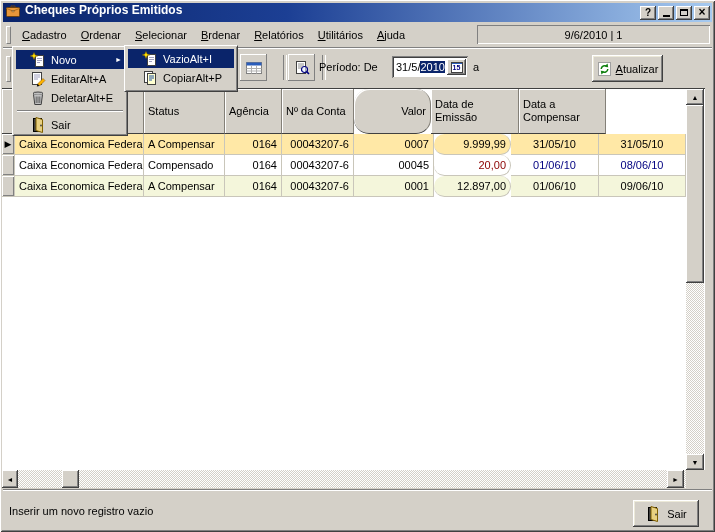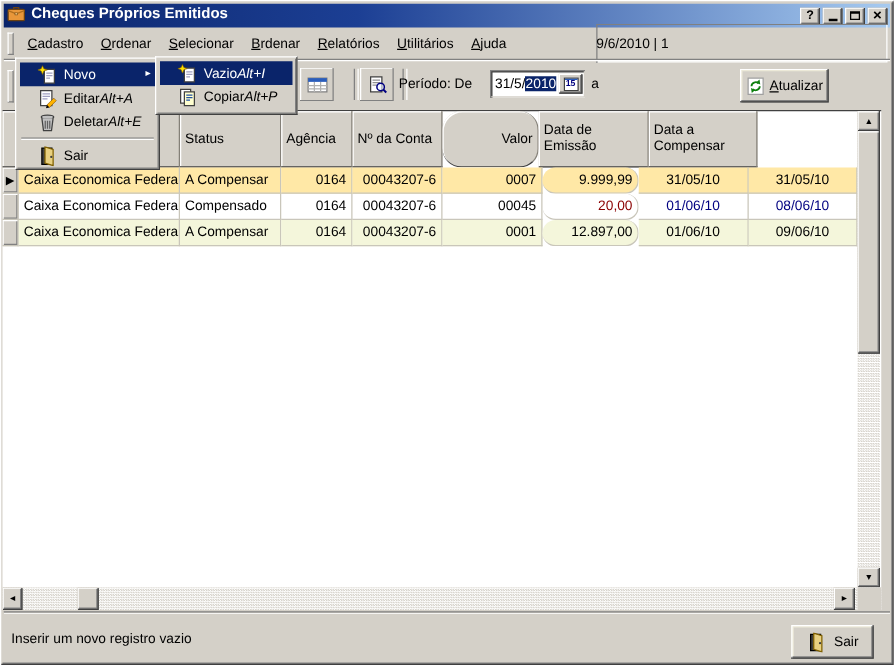--- a/index.html
+++ b/index.html
@@ -16,23 +16,23 @@
     box-shadow:inset -1px -1px 0 #404040,inset 1px 1px 0 #fff,inset -2px -2px 0 #808080;
     display:flex;align-items:center;justify-content:center;font-size:10px;font-weight:bold;color:#000;line-height:1;}
   .glyph-min{width:7px;height:2px;background:#000;margin-top:7px;}
   .glyph-max{width:8px;height:7px;border:1px solid #000;border-top-width:2px;box-sizing:border-box;}
   .glyph-close{font-size:12px;margin-top:-2px;}
   
   .menubar{position:absolute;left:3px;top:22px;width:709px;height:25px;display:flex;align-items:center;}
   .grip{width:3px;height:16px;margin:0 4px 0 3px;border:1px solid;border-color:#fff #808080 #808080 #fff;flex:none;}
   .menu-top-item{padding:3px 7px;white-space:nowrap;}
   .u{text-decoration:underline;}
-  .info-panel{margin-left:auto;margin-right:2px;width:233px;height:31px;
+  .info-panel{margin-left:auto;margin-right:2px;width:233px;height:19px;
     box-shadow:inset 1px 1px 0 #808080,inset -1px -1px 0 #fff;
-    display:flex;align-items:center;justify-content:flex-start;}
+    display:flex;align-items:center;justify-content:center;}
   
   .toolbar{position:absolute;left:3px;top:47px;width:709px;height:41px;border-top:1px solid #808080;box-shadow:inset 0 1px 0 #fff;box-sizing:border-box;}
   .tool-grip{position:absolute;left:3px;top:8px;width:3px;height:24px;border:1px solid;border-color:#fff #808080 #808080 #fff;}
   .tool-btn{position:absolute;width:27px;height:27px;top:6px;display:flex;align-items:center;justify-content:center;
     box-shadow:inset -1px -1px 0 #808080,inset 1px 1px 0 #fff;}
   .tool-sep{position:absolute;top:7px;width:2px;height:25px;border-left:1px solid #808080;border-right:1px solid #fff;}
   .tool-label{position:absolute;top:13px;white-space:nowrap;}
   .datefield{position:absolute;top:8px;width:76px;height:22px;background:#fff;box-sizing:border-box;
     box-shadow:inset 1px 1px 0 #808080,inset -1px -1px 0 #d4d0c8,inset 2px 2px 0 #404040;
     display:flex;align-items:center;padding:2px 2px 2px 4px;}
@@ -91,21 +91,21 @@
     box-shadow:inset -1px -1px 0 #404040,inset 1px 1px 0 #fff,inset -2px -2px 0 #808080,inset 2px 2px 0 #ece9d8;
     display:flex;align-items:center;justify-content:center;gap:6px;}
   
   .popup{position:absolute;background:#d4d0c8;border:1px solid;border-color:#fff #404040 #404040 #fff;
     box-shadow:inset 1px 1px 0 #d4d0c8,inset -1px -1px 0 #808080;padding:3px;box-sizing:border-box;z-index:20;}
   .menu-popup{left:12px;top:46px;width:116px;height:90px;}
   .submenu-popup{left:124px;top:45px;width:114px;height:47px;z-index:21;}
   .menu-row{height:19px;display:flex;align-items:center;position:relative;padding:0 14px;}
   .menu-row .micon{width:16px;height:16px;margin-right:5px;flex:none;display:flex;align-items:center;justify-content:center;}
   .menu-row .mlabel{flex:1;white-space:nowrap;}
-  .menu-row .mshort{width:38px;text-align:left;flex:none;font-style:italic;}
+  .menu-row .mshort{width:38px;text-align:left;flex:none;}
   .menu-row.hl{background:#0a246a;color:#fff;}
   .subarrow{position:absolute;right:2px;top:6px;font-size:7px;line-height:1;}
   .msep{height:0;border-top:1px solid #808080;border-bottom:1px solid #fff;margin:3px 1px;}
   svg{display:block;}
 </style>
 </head>
 <body>
 
 <div class="window">
 

